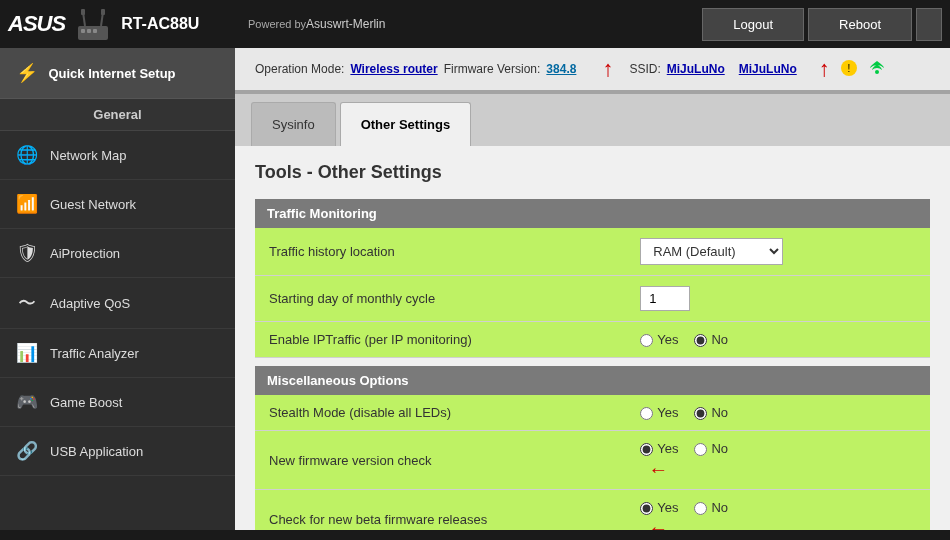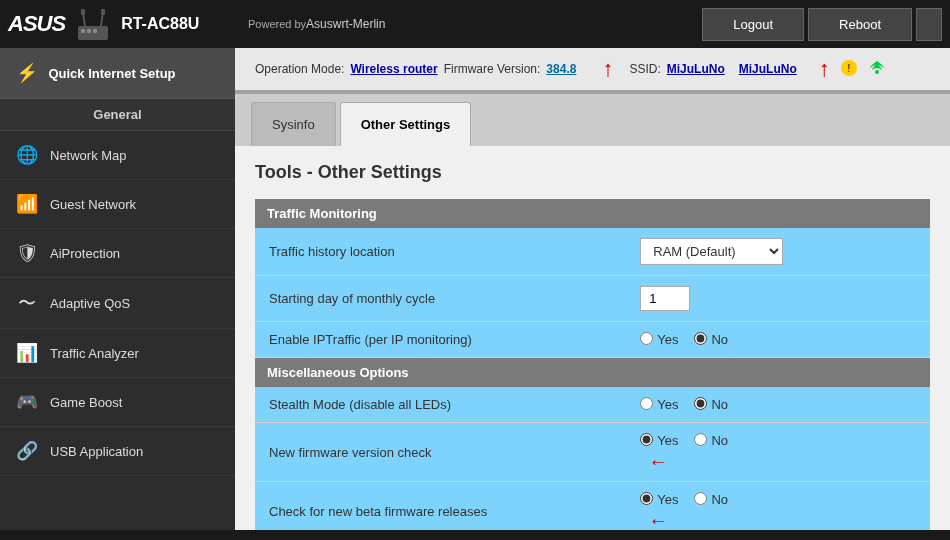--- a/index.html
+++ b/index.html
@@ -189,22 +189,23 @@
     .section-header {
       background: #7a7a7a;
       color: #fff;
       font-size: 13px;
       font-weight: bold;
       padding: 7px 12px;
       margin-bottom: 0;
     }
     .settings-table {
       width: 100%;
-      background: #7dd3fc;
+      background: #bef264;
       border-collapse: collapse;
+      margin-bottom: 8px;
     }
     .settings-table tr {
       border-bottom: 1px solid #d0d0d0;
     }
     .settings-table td {
       padding: 10px 14px;
       vertical-align: middle;
     }
     .settings-table td:first-child {
       color: #333;
@@ -231,21 +232,21 @@
       border: 1px solid #aaa;
       width: 50px;
     }
     .radio-group {
       display: flex;
       gap: 16px;
       align-items: center;
     }
     .radio-label {
       display: flex;
-      align-items: flex-start;
+      align-items: flex-end;
       gap: 4px;
       color: #333;
       font-size: 13px;
     }
     input[type="radio"] {
       accent-color: #333;
     }
   </style>
 </head>
 <body>

